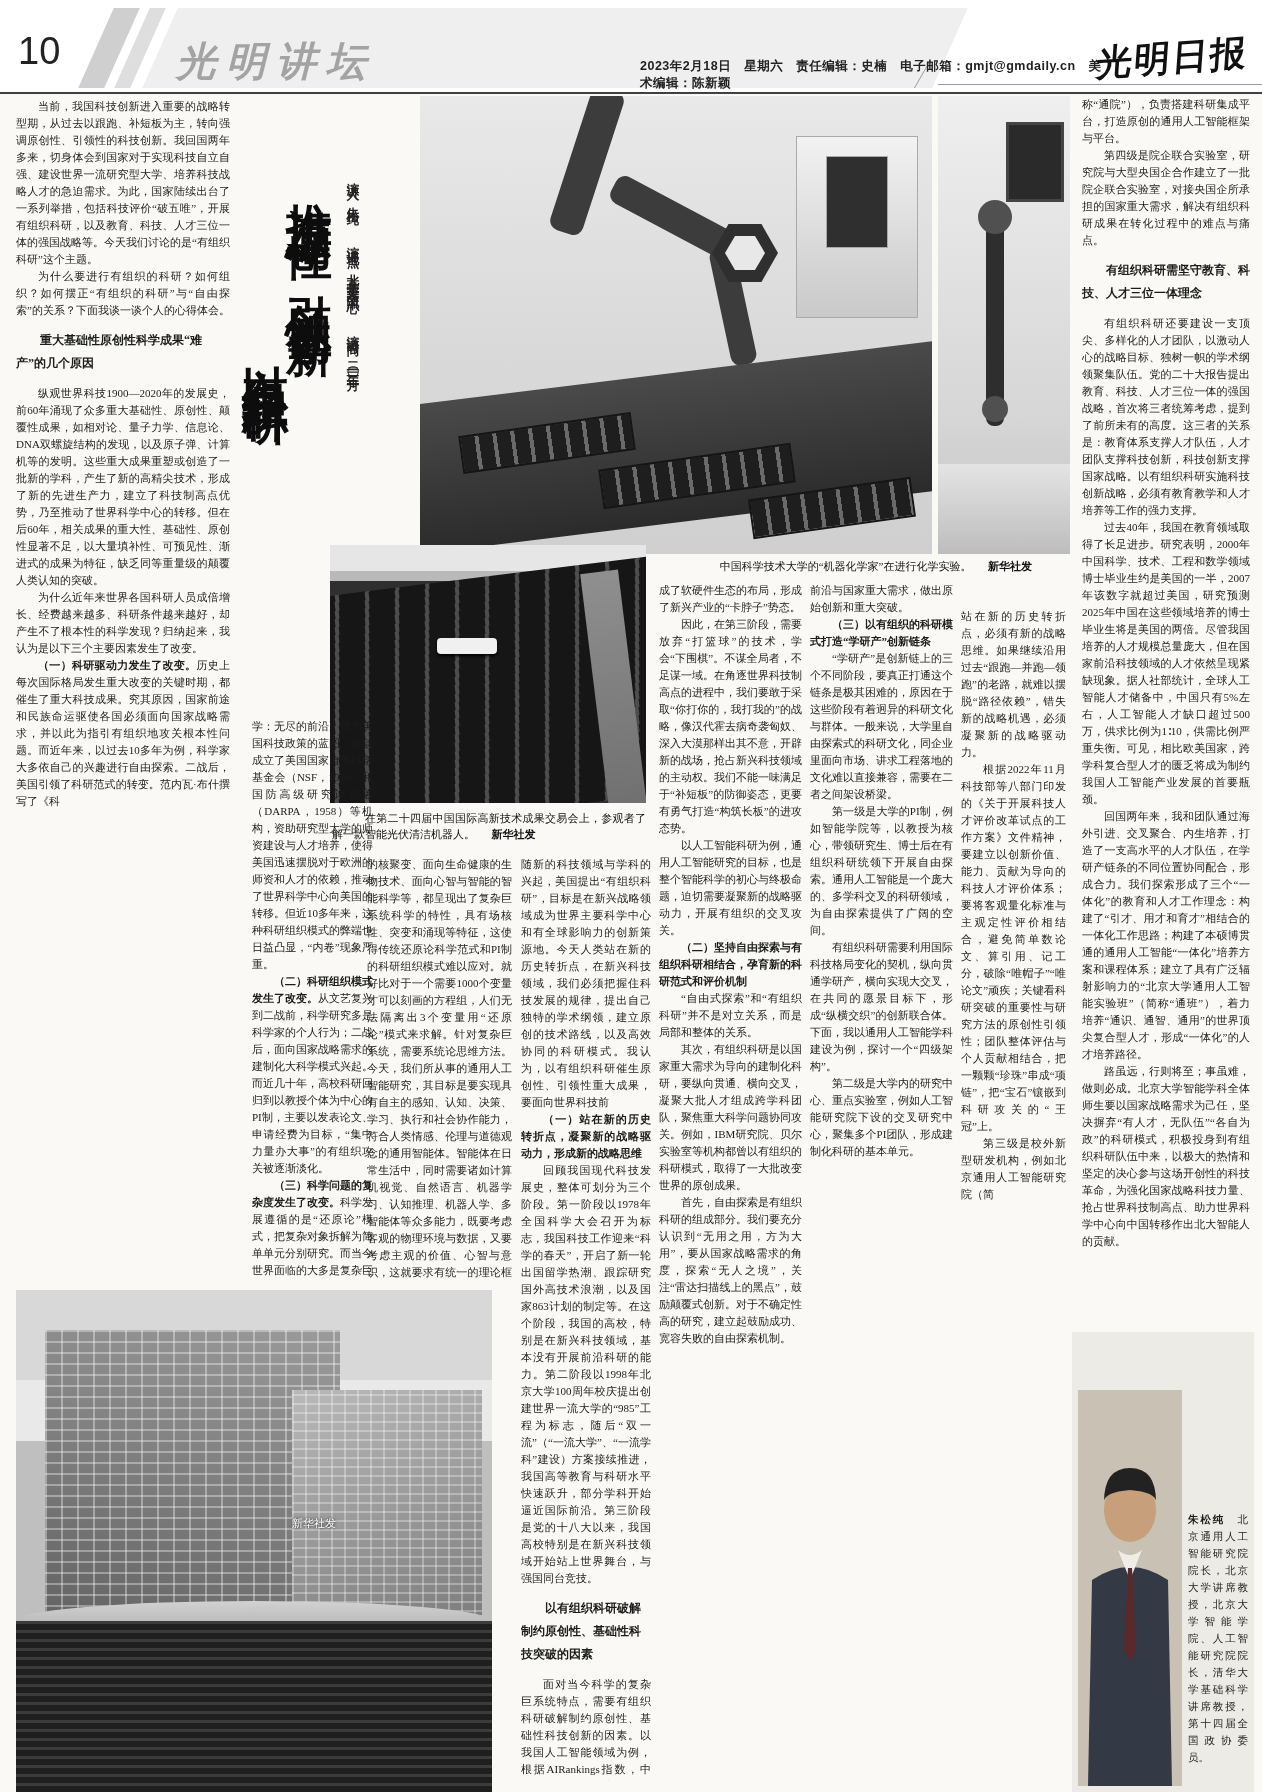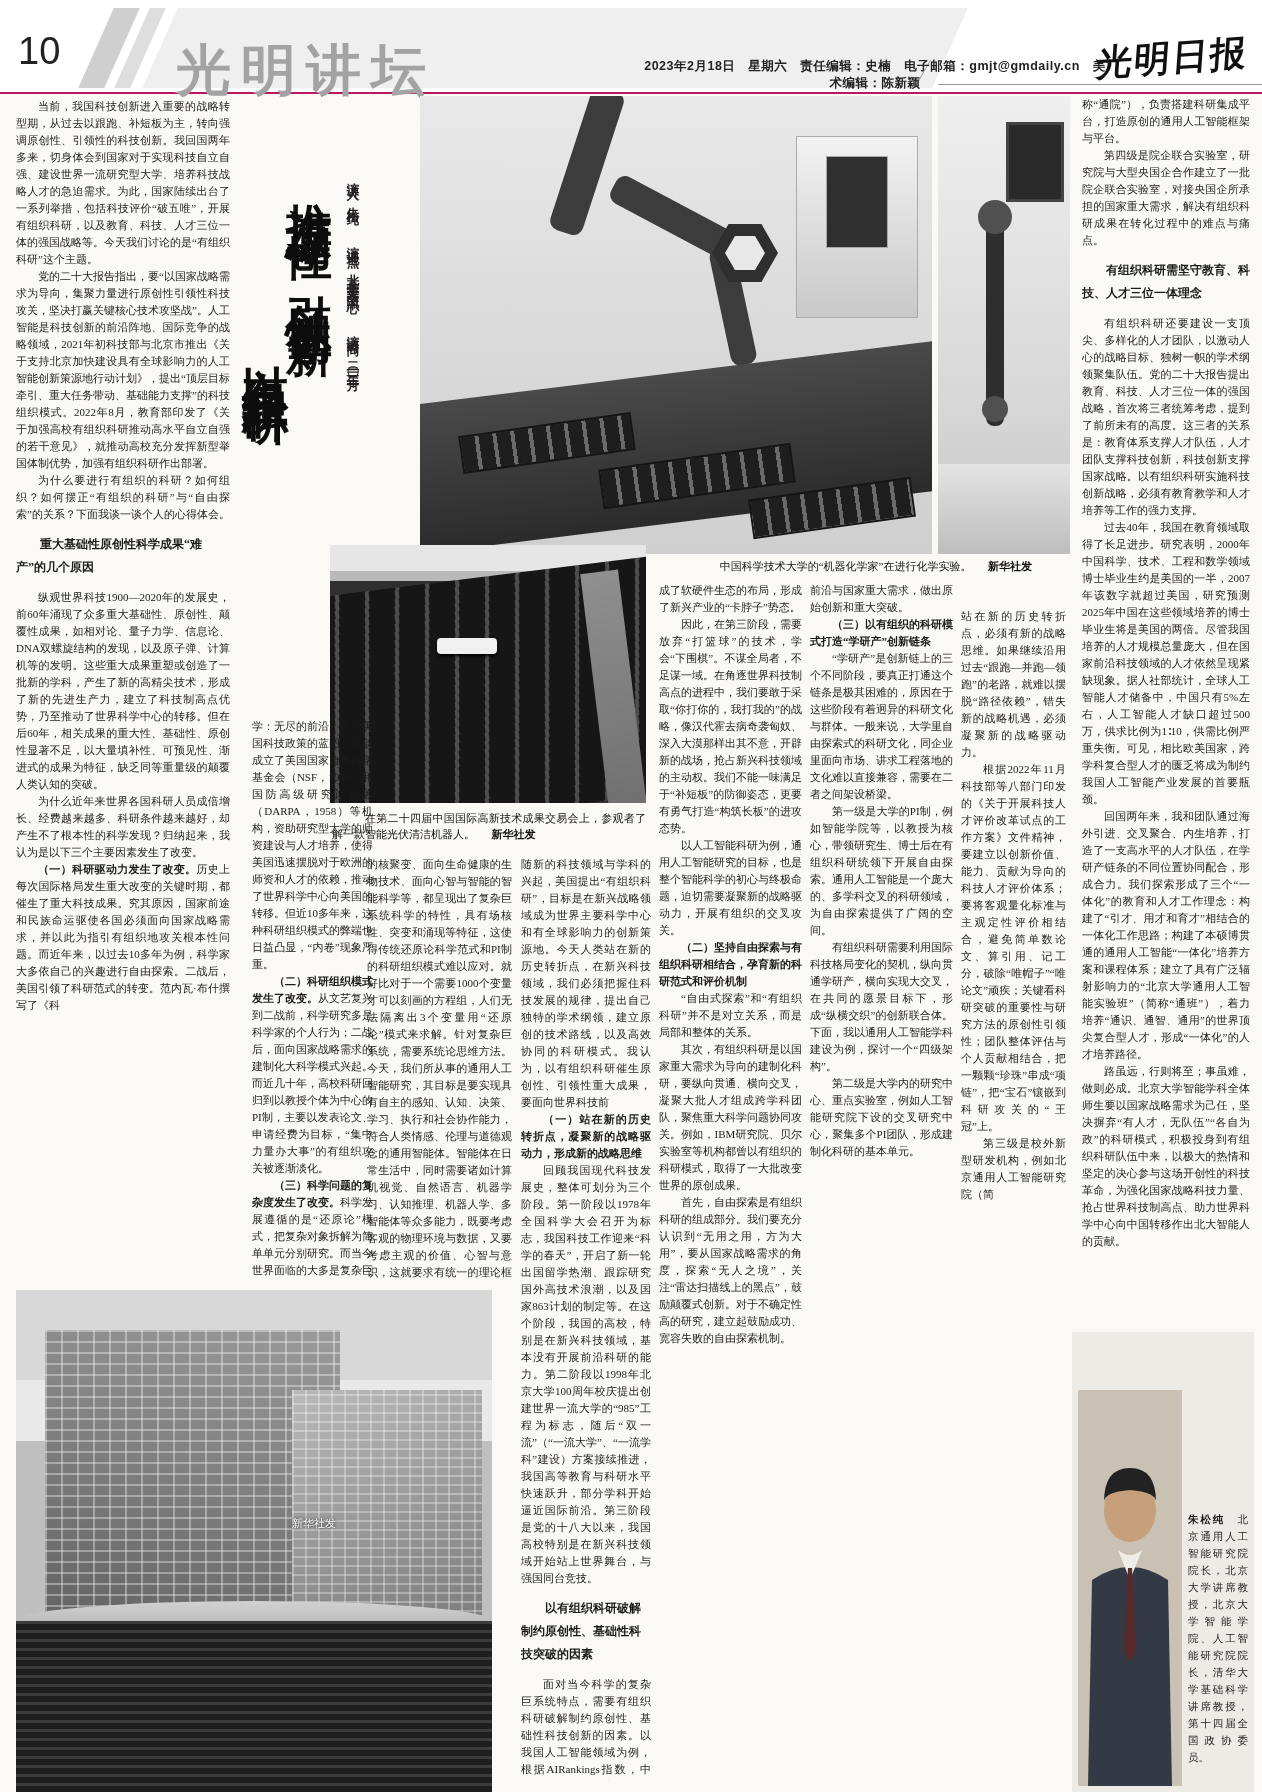--- a/index.html
+++ b/index.html
@@ -1,25 +1,25 @@
 <!DOCTYPE html>
 <html><head>
 <meta charset="utf-8">
 <style>
   html,body{margin:0;padding:0;background:#888;}
   #page{position:relative;width:1262px;height:1792px;background:#faf9f6;margin:0 auto;
         font-family:"Liberation Serif","DejaVu Serif",serif;color:#1c1c1c;overflow:hidden;}
   
-  #hdr{position:absolute;left:0;top:0;width:1262px;height:92px;border-bottom:2px solid #be185d;background:#fff;text-align:center;}
+  #hdr{position:absolute;left:0;top:0;width:1262px;height:92px;border-bottom:2px solid #404040;background:#fff;}
   .pnum{position:absolute;left:18px;top:30px;font-size:38px;font-family:"Liberation Sans","DejaVu Sans",sans-serif;color:#222;}
   .stripe{position:absolute;top:8px;height:80px;transform:skewX(-24deg);background:#d9d9d9;}
   .s1{left:96px;width:26px;background:#cfcfcf;}
   .s2{left:132px;width:16px;background:#dedede;}
   .sbig{left:160px;width:790px;background:#efefef;}
-  .sect{position:absolute;left:176px;top:34px;font-size:55px;font-weight:700;color:#a3a3a3;letter-spacing:10px;}
+  .sect{position:absolute;left:176px;top:34px;font-size:40px;font-weight:700;color:#a3a3a3;letter-spacing:10px;font-style:italic;}
   .slash-line{position:absolute;left:938px;top:84px;width:324px;border-top:1px solid #9a9a9a;}
   .slash-diag{position:absolute;left:922px;top:60px;width:1px;height:28px;background:#9a9a9a;transform:skewX(-30deg);}
   .dateline{position:absolute;left:616px;top:58px;width:470px;font-size:12.5px;font-weight:700;color:#222;
             font-family:"Liberation Sans","DejaVu Sans",sans-serif;letter-spacing:.5px;margin-left:24px;}
   .masthead{position:absolute;right:14px;top:34px;font-size:36px;font-weight:900;color:#111;
             transform:rotate(-4deg) skewX(-8deg);letter-spacing:2px;}
   
   .col{position:absolute;overflow:hidden;text-align:justify;font-size:11px;line-height:17px;}
   .para{margin:0;text-indent:2em;}
   .para.noind{text-indent:0;}
@@ -86,21 +86,20 @@
     <div class="stripe s2"></div>
     <div class="sect">光明讲坛</div>
     <div class="slash-diag"></div>
     <div class="slash-line"></div>
     <div class="dateline">2023年2月18日　星期六　责任编辑：史楠　电子邮箱：gmjt@gmdaily.cn　美术编辑：陈新颖</div>
     <div class="masthead">光明日报</div>
   </div>
 
   <div class="col" style="left:16px;top:98px;width:214px;height:1180px;">
       <p class="para">当前，我国科技创新进入重要的战略转型期，从过去以跟跑、补短板为主，转向强调原创性、引领性的科技创新。我回国两年多来，切身体会到国家对于实现科技自立自强、建设世界一流研究型大学、培养科技战略人才的急迫需求。为此，国家陆续出台了一系列举措，包括科技评价“破五唯”，开展有组织科研，以及教育、科技、人才三位一体的强国战略等。今天我们讨论的是“有组织科研”这个主题。</p>
-      <p class="para">党的二十大报告指出，要“以国家战略需求为导向，集聚力量进行原创性引领性科技攻关，坚决打赢关键核心技术攻坚战”。人工智能是科技创新的前沿阵地、国际竞争的战略领域，2021年初科技部与北京市推出《关于支持北京加快建设具有全球影响力的人工智能创新策源地行动计划》，提出“顶层目标牵引、重大任务带动、基础能力支撑”的科技组织模式。2022年8月，教育部印发了《关于加强高校有组织科研推动高水平自立自强的若干意见》，就推动高校充分发挥新型举国体制优势，加强有组织科研作出部署。</p>
       <p class="para">为什么要进行有组织的科研？如何组织？如何摆正“有组织的科研”与“自由探索”的关系？下面我谈一谈个人的心得体会。</p>
       <p class="colhead">重大基础性原创性科学成果“难产”的几个原因</p>
       <p class="para">纵观世界科技1900—2020年的发展史，前60年涌现了众多重大基础性、原创性、颠覆性成果，如相对论、量子力学、信息论、DNA双螺旋结构的发现，以及原子弹、计算机等的发明。这些重大成果重塑或创造了一批新的学科，产生了新的高精尖技术，形成了新的先进生产力，建立了科技制高点优势，乃至推动了世界科学中心的转移。但在后60年，相关成果的重大性、基础性、原创性显著不足，以大量填补性、可预见性、渐进式的成果为特征，缺乏同等重量级的颠覆人类认知的突破。</p>
       <p class="para">为什么近年来世界各国科研人员成倍增长、经费越来越多、科研条件越来越好，却产生不了根本性的科学发现？归纳起来，我认为是以下三个主要因素发生了改变。</p>
       <p class="para"><b>（一）科研驱动力发生了改变。</b>历史上每次国际格局发生重大改变的关键时期，都催生了重大科技成果。究其原因，国家前途和民族命运驱使各国必须面向国家战略需求，并以此为指引有组织地攻关根本性问题。而近年来，以过去10多年为例，科学家大多依自己的兴趣进行自由探索。二战后，美国引领了科研范式的转变。范内瓦·布什撰写了《科</p>
     </div>
 
   <div class="vtitle" style="left:278px;top:166px;height:600px;">推进原创性、引领性创新</div>
   <div class="vtitle" style="left:234px;top:328px;height:400px;">以有组织科研</div>
   <div class="vspeaker" style="left:344px;top:172px;height:566px;">演讲人：朱松纯　　演讲地点：北京大学英杰交流中心　　演讲时间：二〇二三年二月</div>

